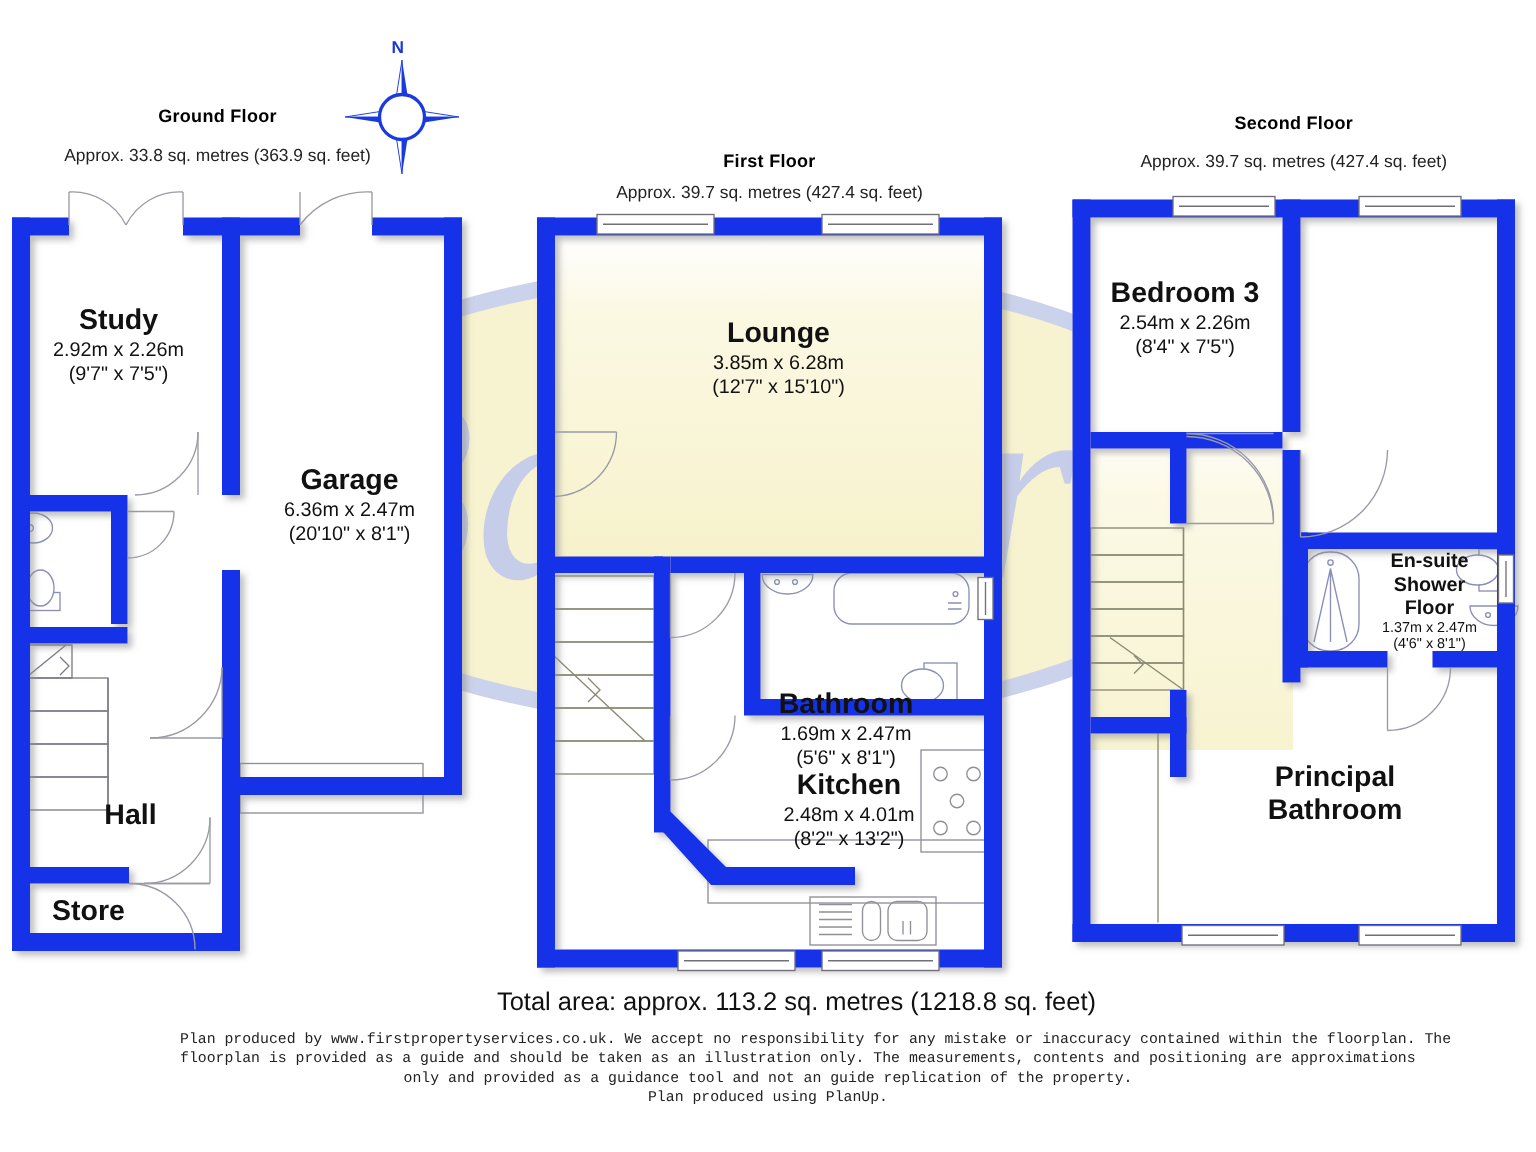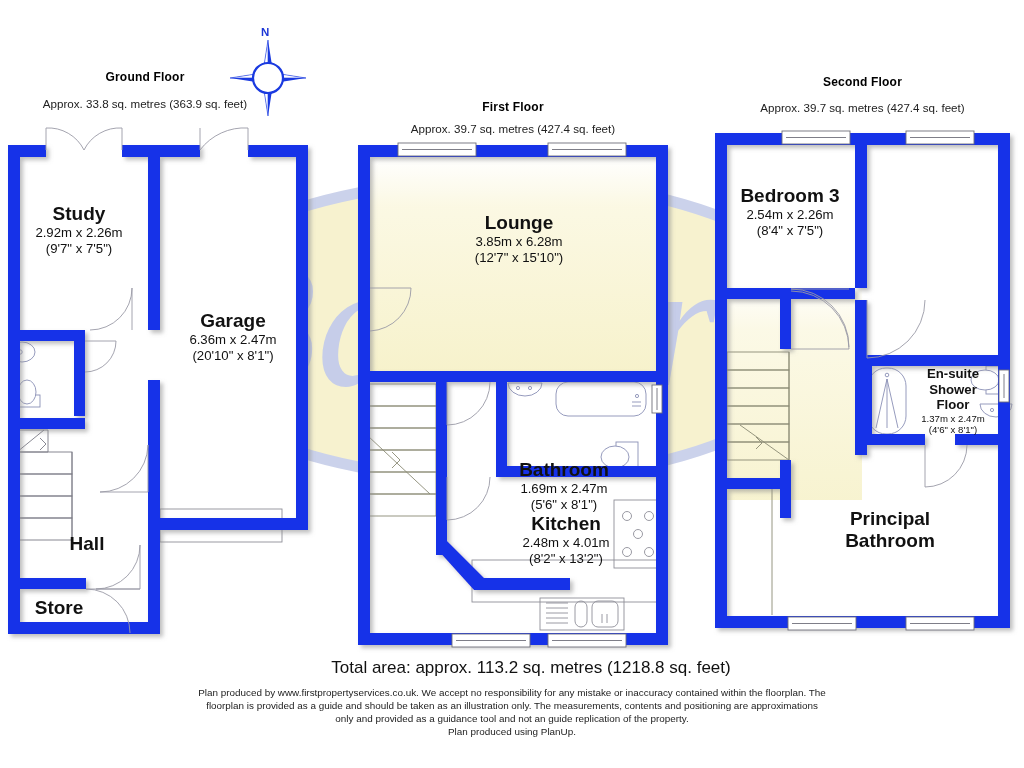--- a/index.html
+++ b/index.html
@@ -15,21 +15,21 @@
   .rm{position:absolute;text-align:center;color:#111;line-height:1.18;}
   .rm .nm{font-weight:bold;font-size:19px;display:block;white-space:nowrap;}
   .rm .nm.sm{font-size:13.2px;}
   .rm .d1{font-size:13.2px;display:block;white-space:nowrap;}
   .rm .d2{font-size:13.2px;display:block;white-space:nowrap;}
   .rm.small .d1,.rm.small .d2{font-size:9.6px;}
 
   .total{position:absolute;left:0;right:0;top:658px;text-align:center;
          font-size:17px;color:#111;padding-left:38px;}
   .disc{position:absolute;left:120px;width:784px;top:686px;text-align:center;
-        font-size:9.9px;line-height:1.32;color:#222;}
+        font-size:9.9px;line-height:1.32;color:#222;font-family:Liberation Mono, monospace;}
   .disc div{white-space:nowrap;}
 
   .compassN{position:absolute;font-weight:bold;font-size:11.5px;color:#1c36d6;}
 </style>
 </head>
 <body>
 
 <div class="stage">
 
   <svg class="plan" viewBox="0 0 1024 768">

